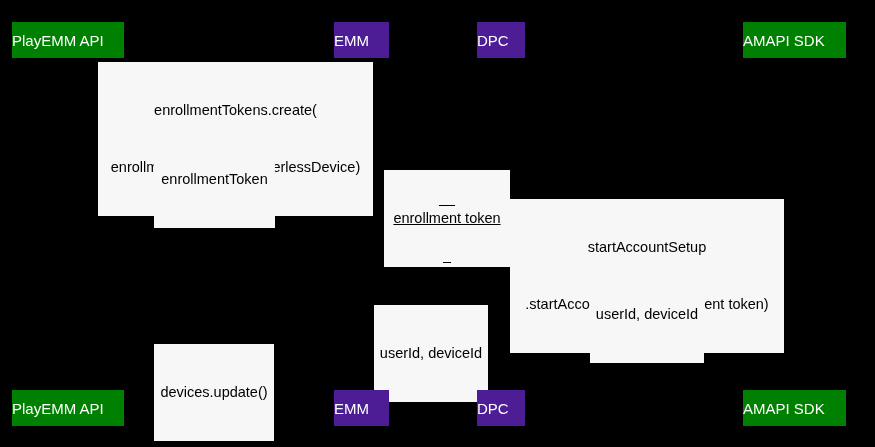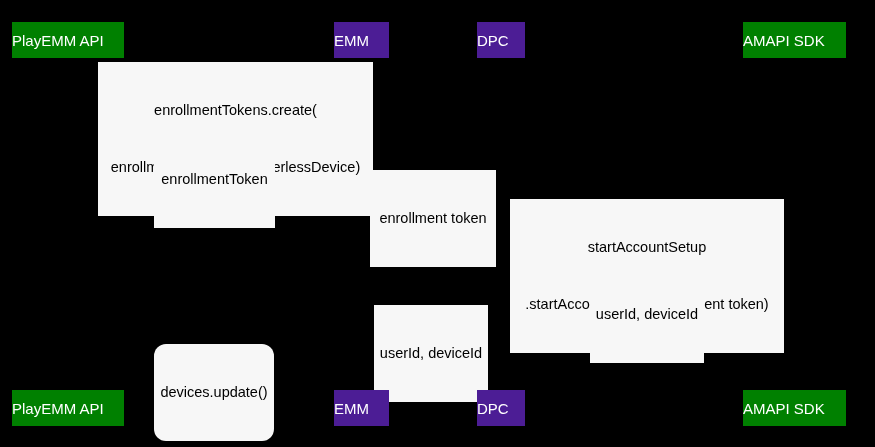--- a/index.html
+++ b/index.html
@@ -66,38 +66,38 @@
 
   <div class="msg" style="left:77px; top:62px; width:275px;margin-left:21px;">
     <span class="line">enrollmentTokens.create(</span>
     <span class="line">enrollmentTokenType=userlessDevice)</span>
   </div>
 
   <div class="msg" style="left:154px; top:131px; width:121px;">
     <span class="line">enrollmentToken</span>
   </div>
 
-  <div class="msg" style="left:370px; top:170px; width:126px;">
+  <div class="msg" style="left:384px; top:170px; width:126px;text-decoration:underline;">
     <span class="line">enrollment token</span>
   </div>
 
   <div class="msg" style="left:510px; top:199px; width:274px;">
     <span class="line">startAccountSetup</span>
     <span class="line">.startAccountSetup(entrollment token)</span>
   </div>
 
   <div class="msg" style="left:590px; top:266px; width:114px;">
     <span class="line">userId, deviceId</span>
   </div>
 
   <div class="msg" style="left:374px; top:305px; width:114px;">
     <span class="line">userId, deviceId</span>
   </div>
 
-  <div class="msg" style="left:154px; top:344px; width:120px;border-radius:12px;">
+  <div class="msg" style="left:154px; top:344px; width:120px;">
     <span class="line">devices.update()</span>
   </div>
 
   <div class="participant green" style="left:12px; top:390px; width:112px; height:36px;">
     <span>PlayEMM API</span>
   </div>
 
   <div class="participant blue" style="left:334px; top:390px; width:55px; height:36px;">
     <span>EMM</span>
   </div>

